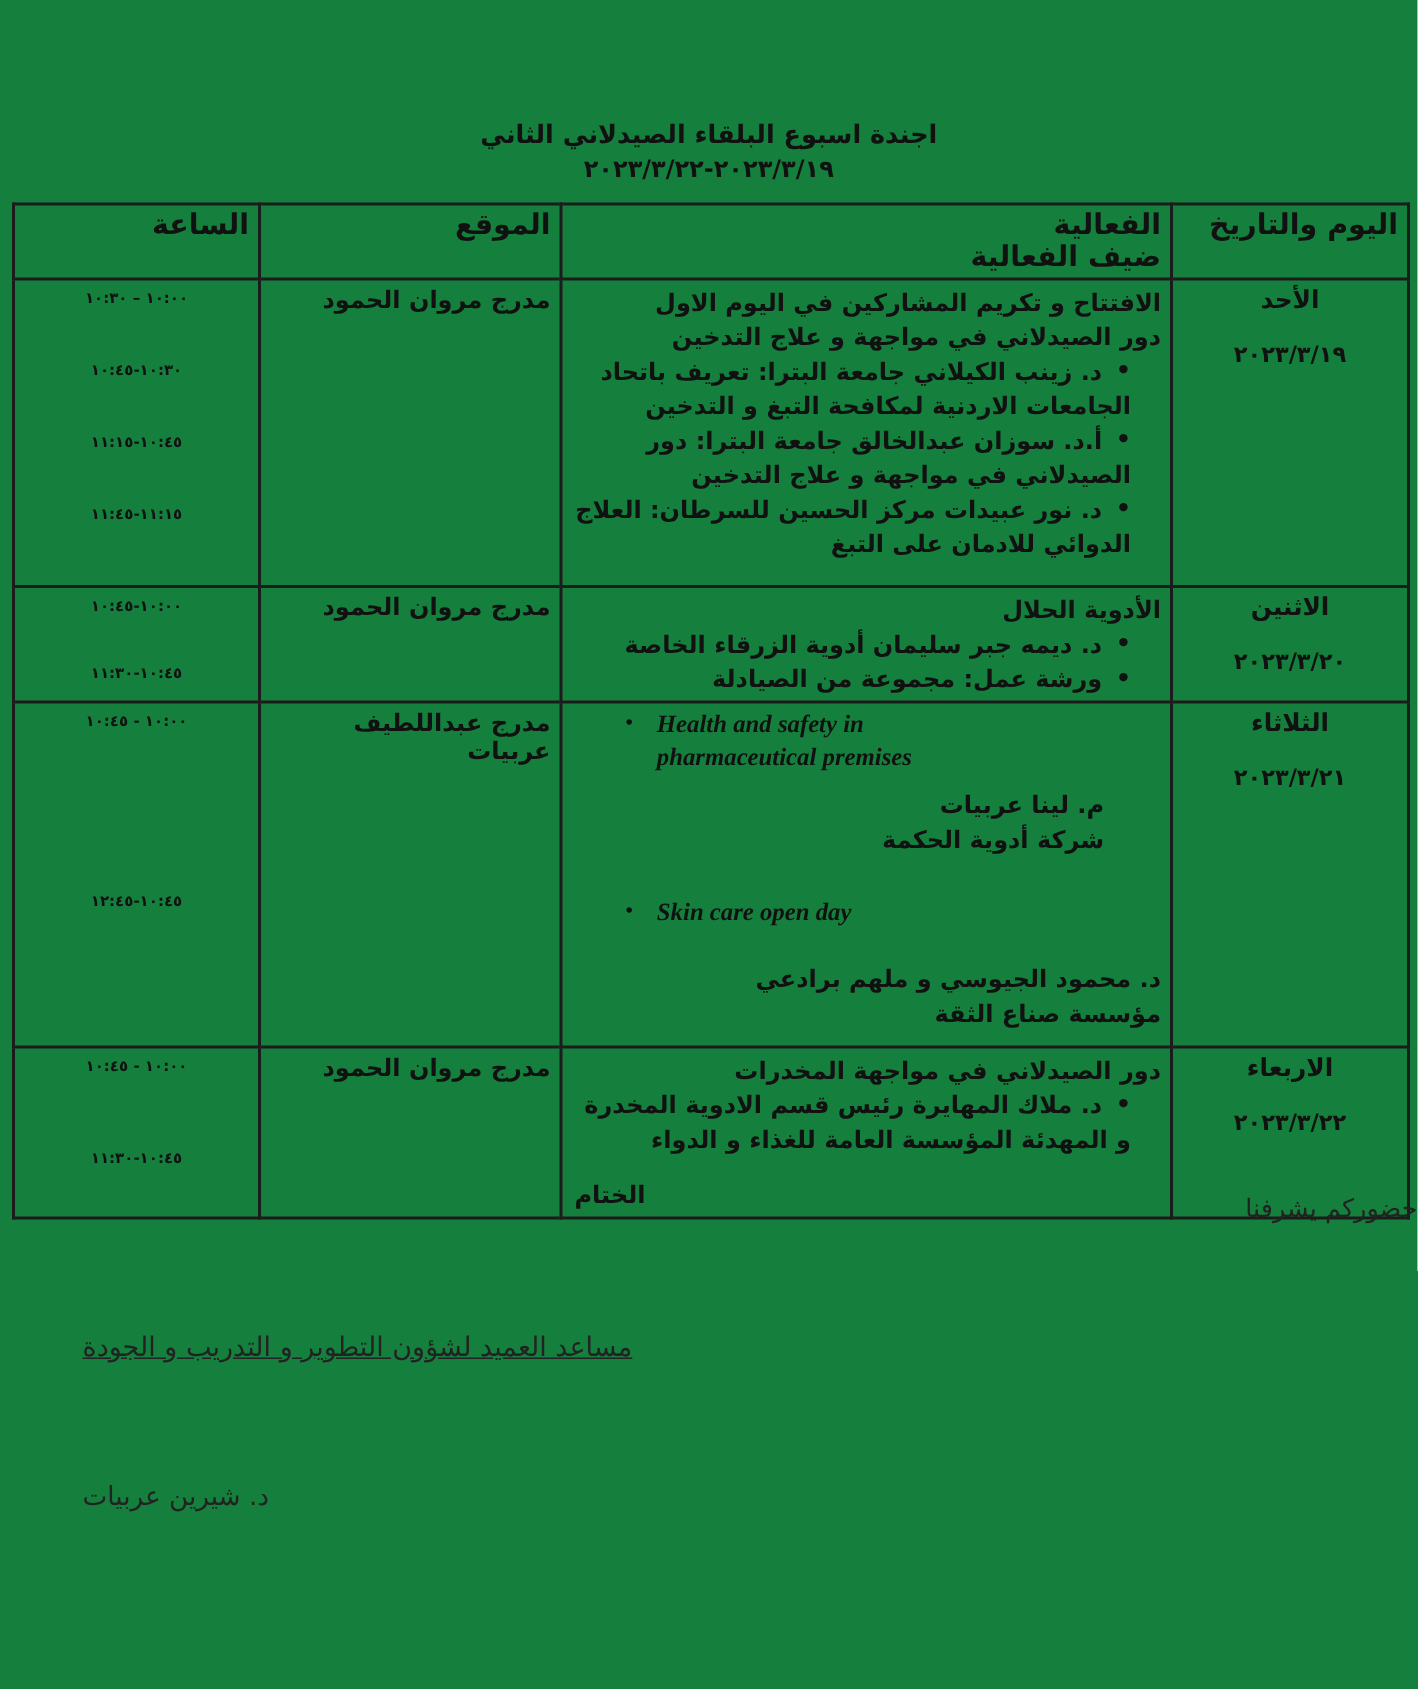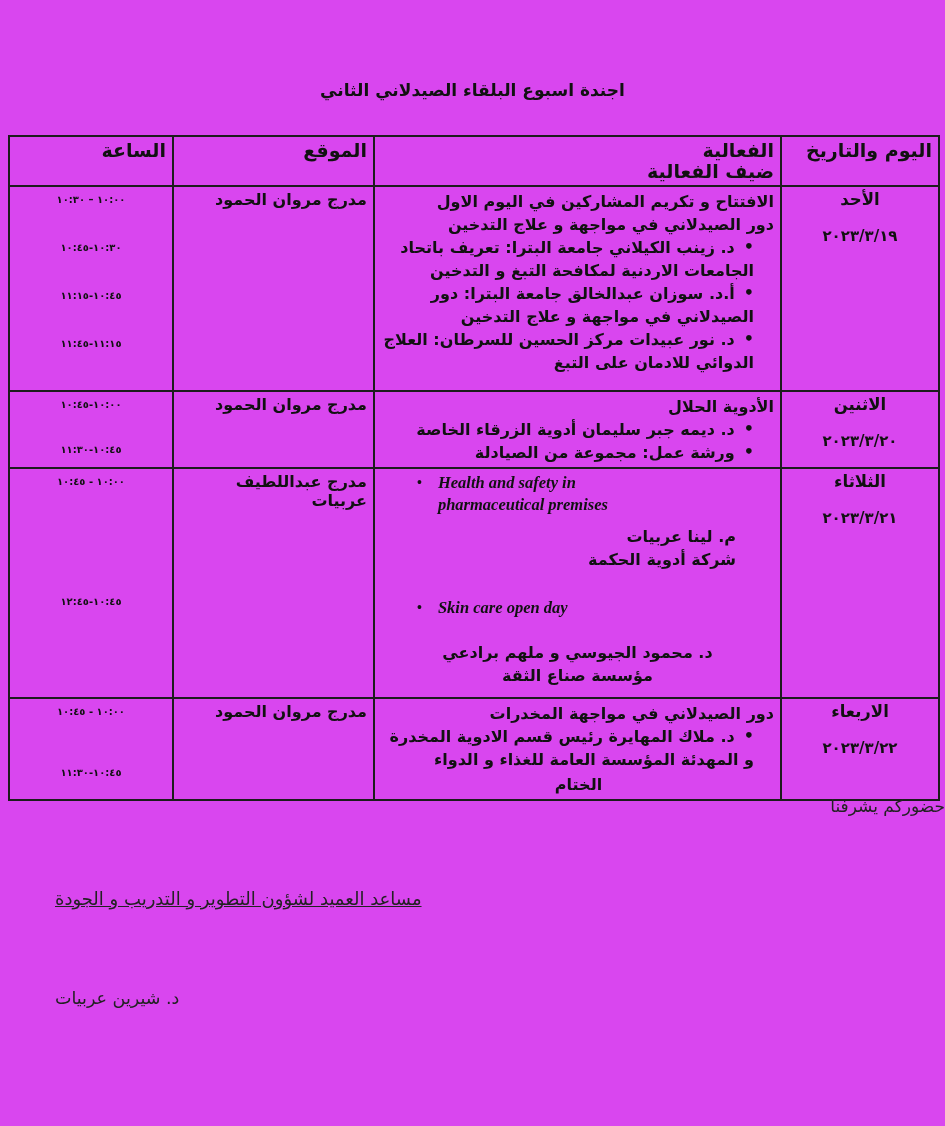--- a/index.html
+++ b/index.html
@@ -1,19 +1,19 @@
 <!DOCTYPE html>
 <html lang="ar" dir="rtl"><head>
 <meta charset="utf-8">
 <style>
   * { margin:0; padding:0; box-sizing:border-box; }
   html,body { background:#ffffff; }
   body { font-family:"DejaVu Sans", sans-serif; color:#111; }
   .page {
-    position:relative; width:945px; height:1126px; background:#d946ef;
+    position:relative; width:945px; height:1126px; background:#15803d;
     overflow:hidden; direction:rtl;
   }
 
   
   .doc-title { position:absolute; top:78px; left:0; right:0; text-align:center; }
   .doc-title .t1 { font-size:17px; font-weight:bold; line-height:24px; }
   .doc-title .t2 { font-size:16px; font-weight:bold; line-height:22px; letter-spacing:1px; }
 
   
   table.schedule {
@@ -47,24 +47,24 @@
   .bullet-en {
     direction:ltr; display:flex; margin-left:36px; margin-right:0;
     font-family:"Liberation Serif", serif; font-size:16.5px; font-weight:bold;
     line-height:22px; text-align:left;
   }
   .bullet-en .bdot { margin-right:16px; font-size:14px; line-height:22px; }
   .bullet-en .btext { width:205px;font-style:italic; }
   .guest { line-height:23px; }
   .g1 { padding-left:0; padding-right:38px; }
   .g1.first { margin-top:9px; }
-  .g2 { padding-right:0;text-align:center; }
+  .g2 { padding-right:0; }
   .g2.first { margin-top:22px; }
   .en-second { margin-top:26px; }
-  .closing-line { text-align:center; padding-left:2px; margin-top:2px; }
+  .closing-line { text-align:left; padding-left:2px; margin-top:14px; }
 
   
   .loc-cell { text-align:right; padding-top:4px; font-size:16px; }
 
   
   .time-cell { text-align:center; font-size:10px; letter-spacing:0.5px; padding-top:4px; }
   .time-cell .t { line-height:19px; white-space:nowrap; }
   tr.row-sun .t + .t { margin-top:29px; }
   tr.row-mon .t + .t { margin-top:26px; }
   tr.row-tue .t + .t { margin-top:101px; }
@@ -84,20 +84,21 @@
     font-size:17.5px; color:#222;
   }
 </style>
 </head>
 <body>
 
 <div class="page">
 
   <div class="doc-title">
     <div class="t1">اجندة اسبوع البلقاء الصيدلاني الثاني</div>
+    <div class="t2">٢٠٢٣/٣/١٩-٢٠٢٣/٣/٢٢</div>
   </div>
 
   <table class="schedule">
     <colgroup>
       <col style="width:158px">
         <col style="width:407px">
         <col style="width:201px">
         <col style="width:164px">
     </colgroup>
     <thead>

